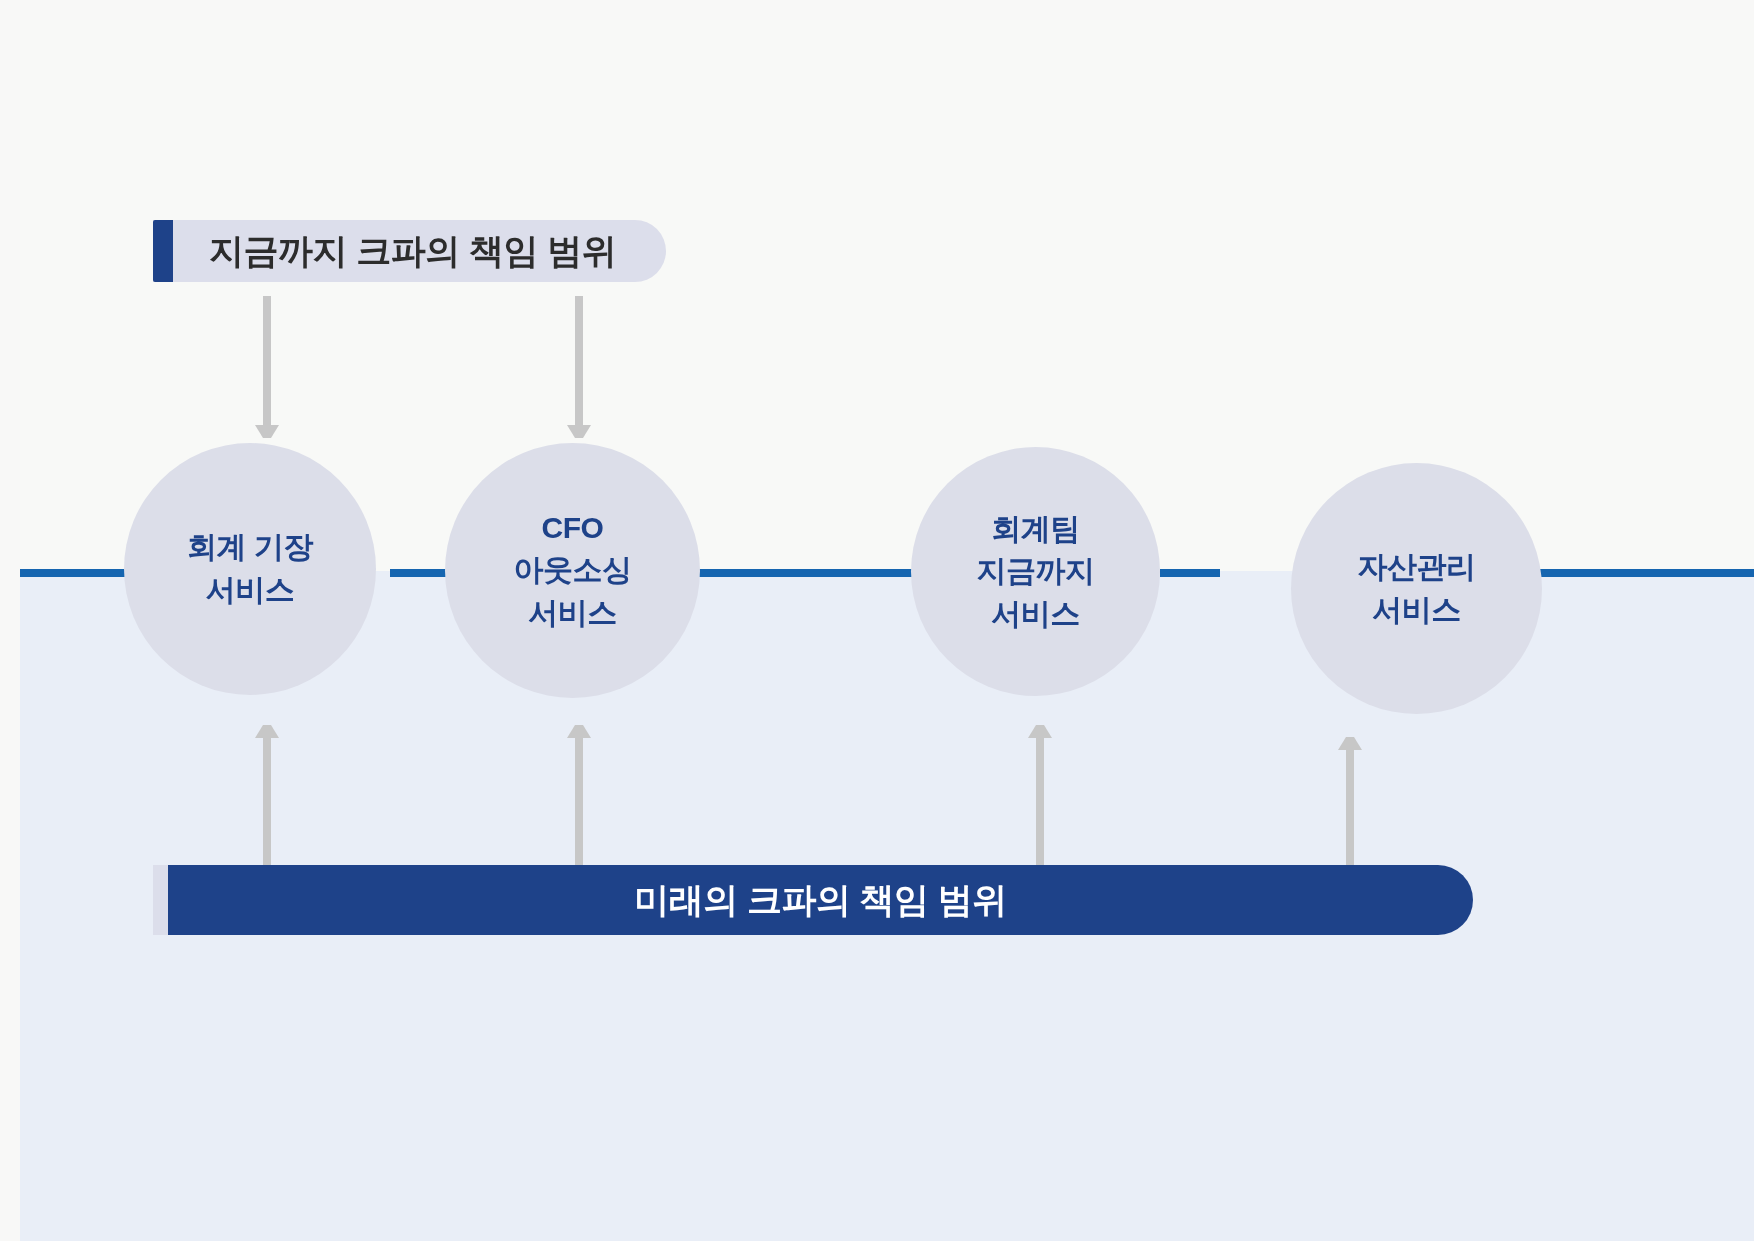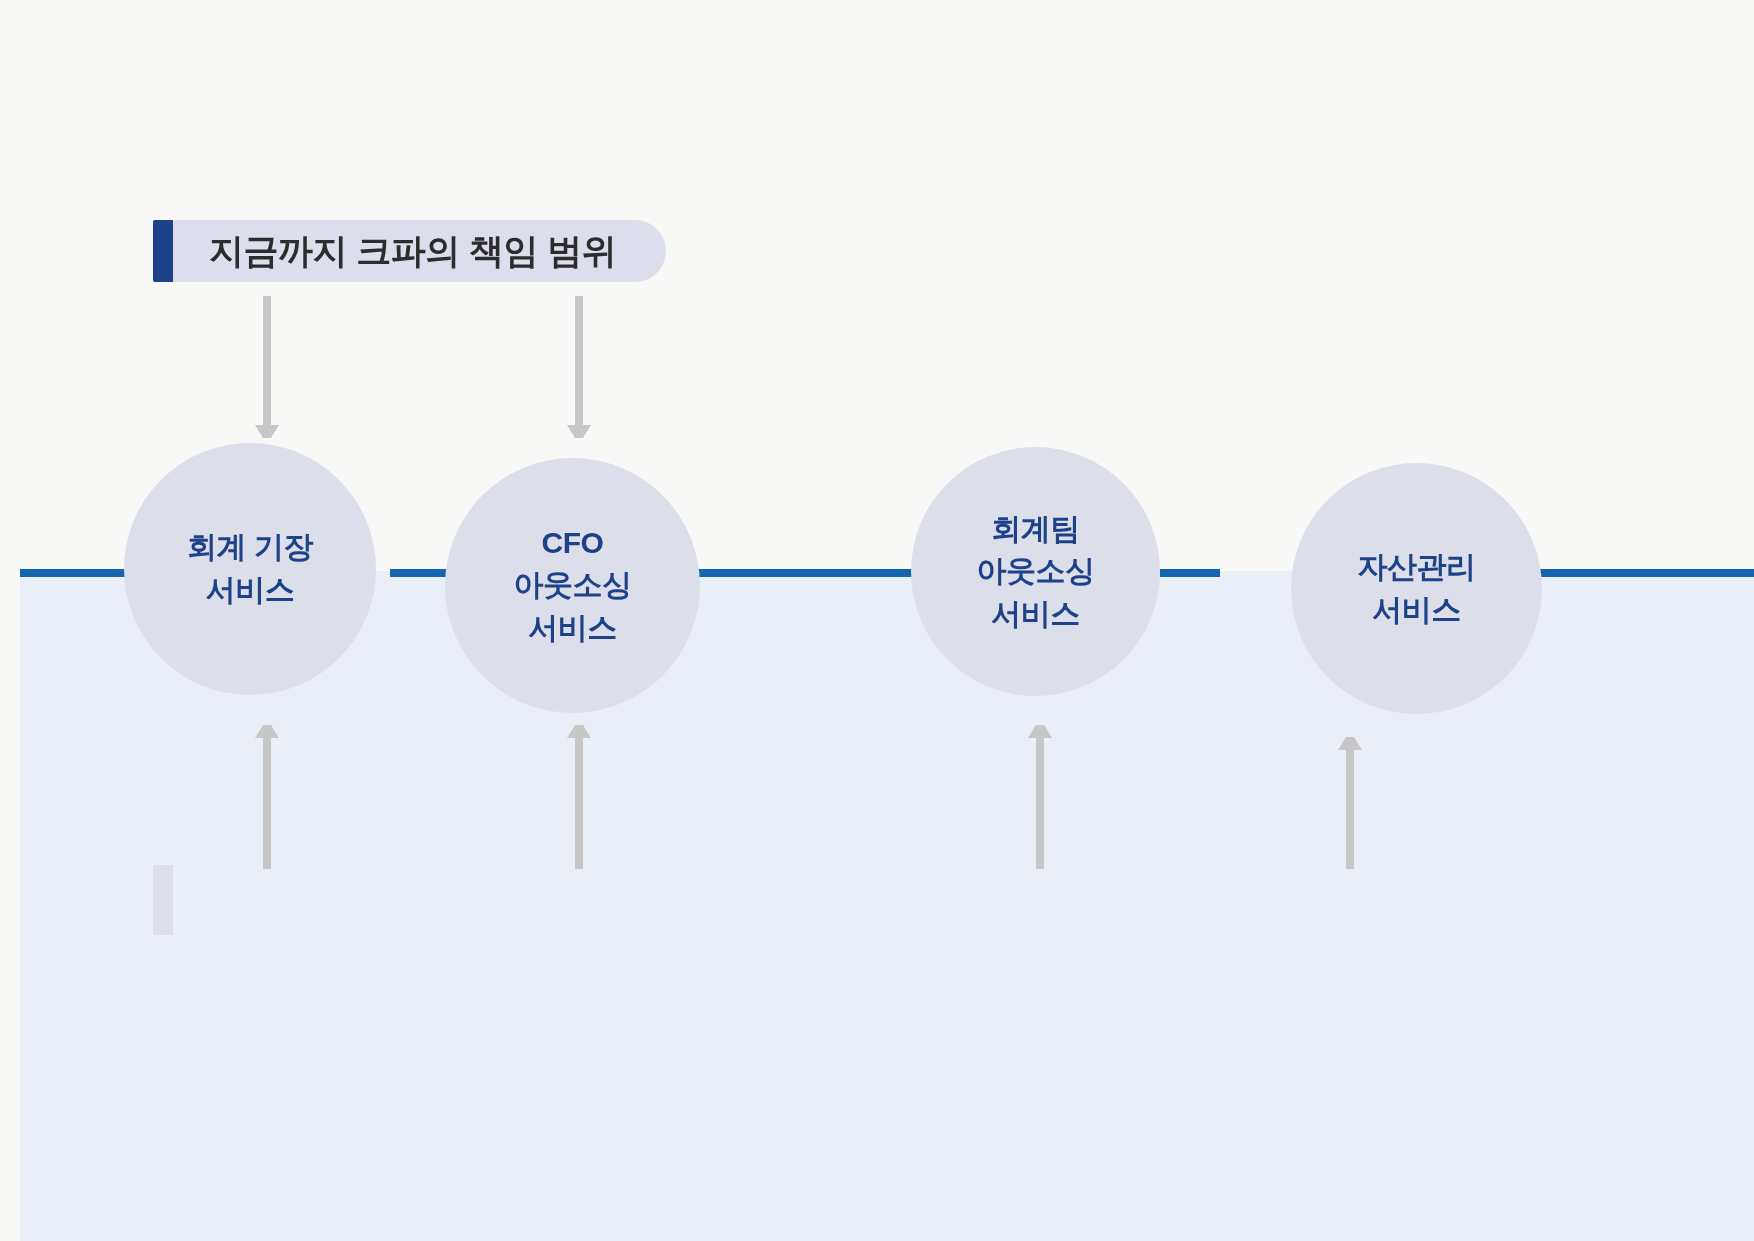--- a/index.html
+++ b/index.html
@@ -115,29 +115,29 @@
   <div class="arrow arrow-down" style="left:543px; top:272px; width:24px; height:142px;">
     <div class="arrow-line" style="top:0; height:129px;"></div>
     <div class="arrow-head" style="top:129px;"></div>
   </div>
 
   <div class="circle" style="left:104px; top:423px; width:252px; height:252px;">
     <span class="circle-label">회계 기장
 서비스</span>
   </div>
 
-  <div class="circle" style="left:425px; top:438px; width:255px; height:255px;">
+  <div class="circle" style="left:425px; top:423px; width:255px; height:255px;">
     <span class="circle-label">CFO
 아웃소싱
 서비스</span>
   </div>
 
   <div class="circle" style="left:891px; top:427px; width:249px; height:249px;">
     <span class="circle-label">회계팀
-아웃소싱
+지금까지
 서비스</span>
   </div>
 
   <div class="circle" style="left:1271px; top:443px; width:251px; height:251px;">
     <span class="circle-label">자산관리
 서비스</span>
   </div>
 
   <div class="arrow arrow-up" style="left:231px; top:693px; width:24px; height:152px;">
     <div class="arrow-head" style="top:0;"></div>
@@ -150,14 +150,17 @@
   <div class="arrow arrow-up" style="left:1004px; top:693px; width:24px; height:152px;">
     <div class="arrow-head" style="top:0;"></div>
     <div class="arrow-line" style="top:13px; height:139px;"></div>
   </div>
   <div class="arrow arrow-up" style="left:1314px; top:705px; width:24px; height:140px;">
     <div class="arrow-head" style="top:0;"></div>
     <div class="arrow-line" style="top:13px; height:127px;"></div>
   </div>
 
   <div class="bar-bottom-tab"></div>
+  <div class="bar-bottom">
+    <span class="bar-bottom-text">미래의 크파의 책임 범위</span>
+  </div>
 
 </div>
 
 </body></html>

